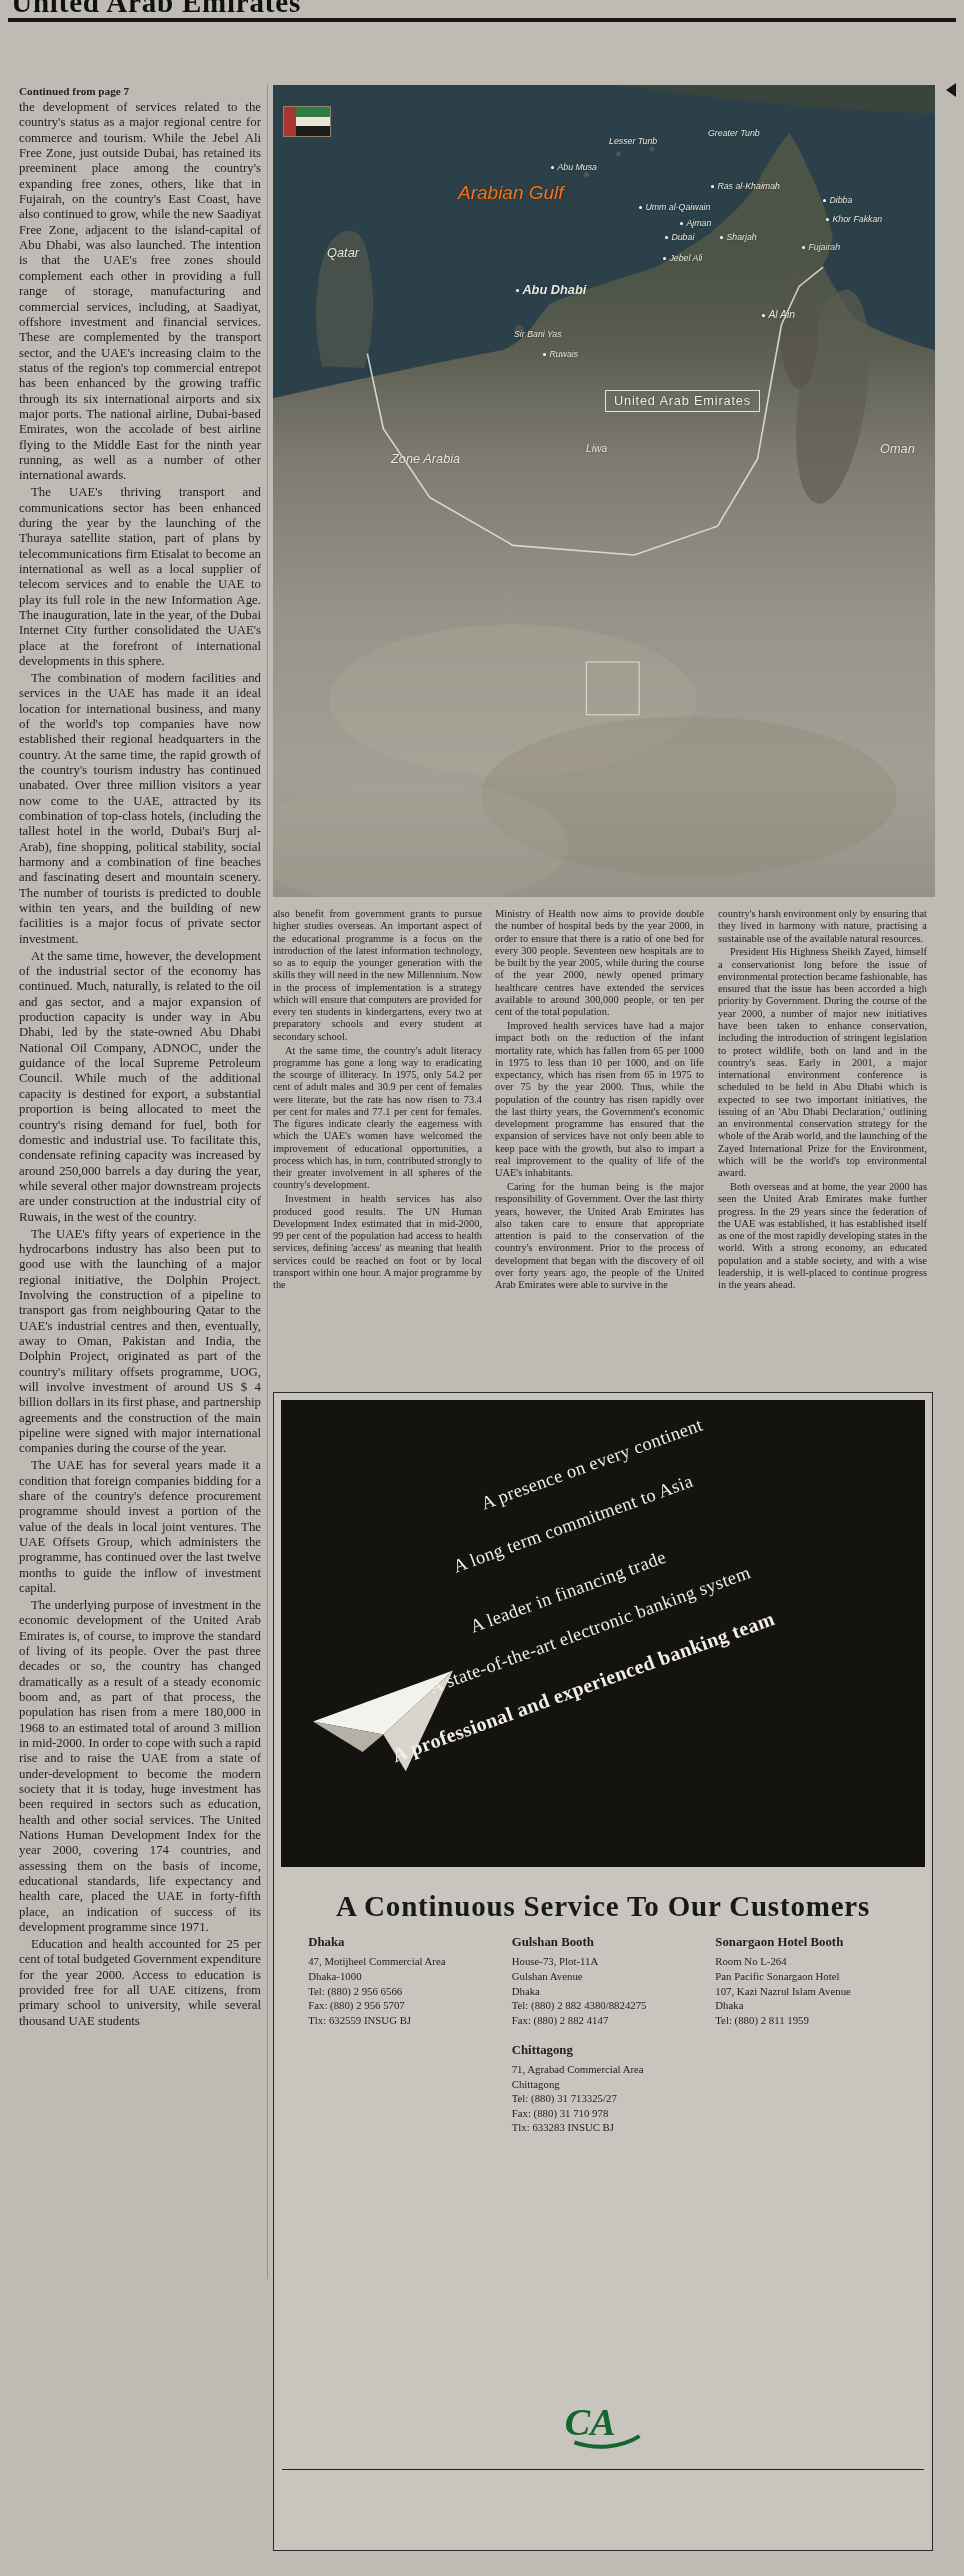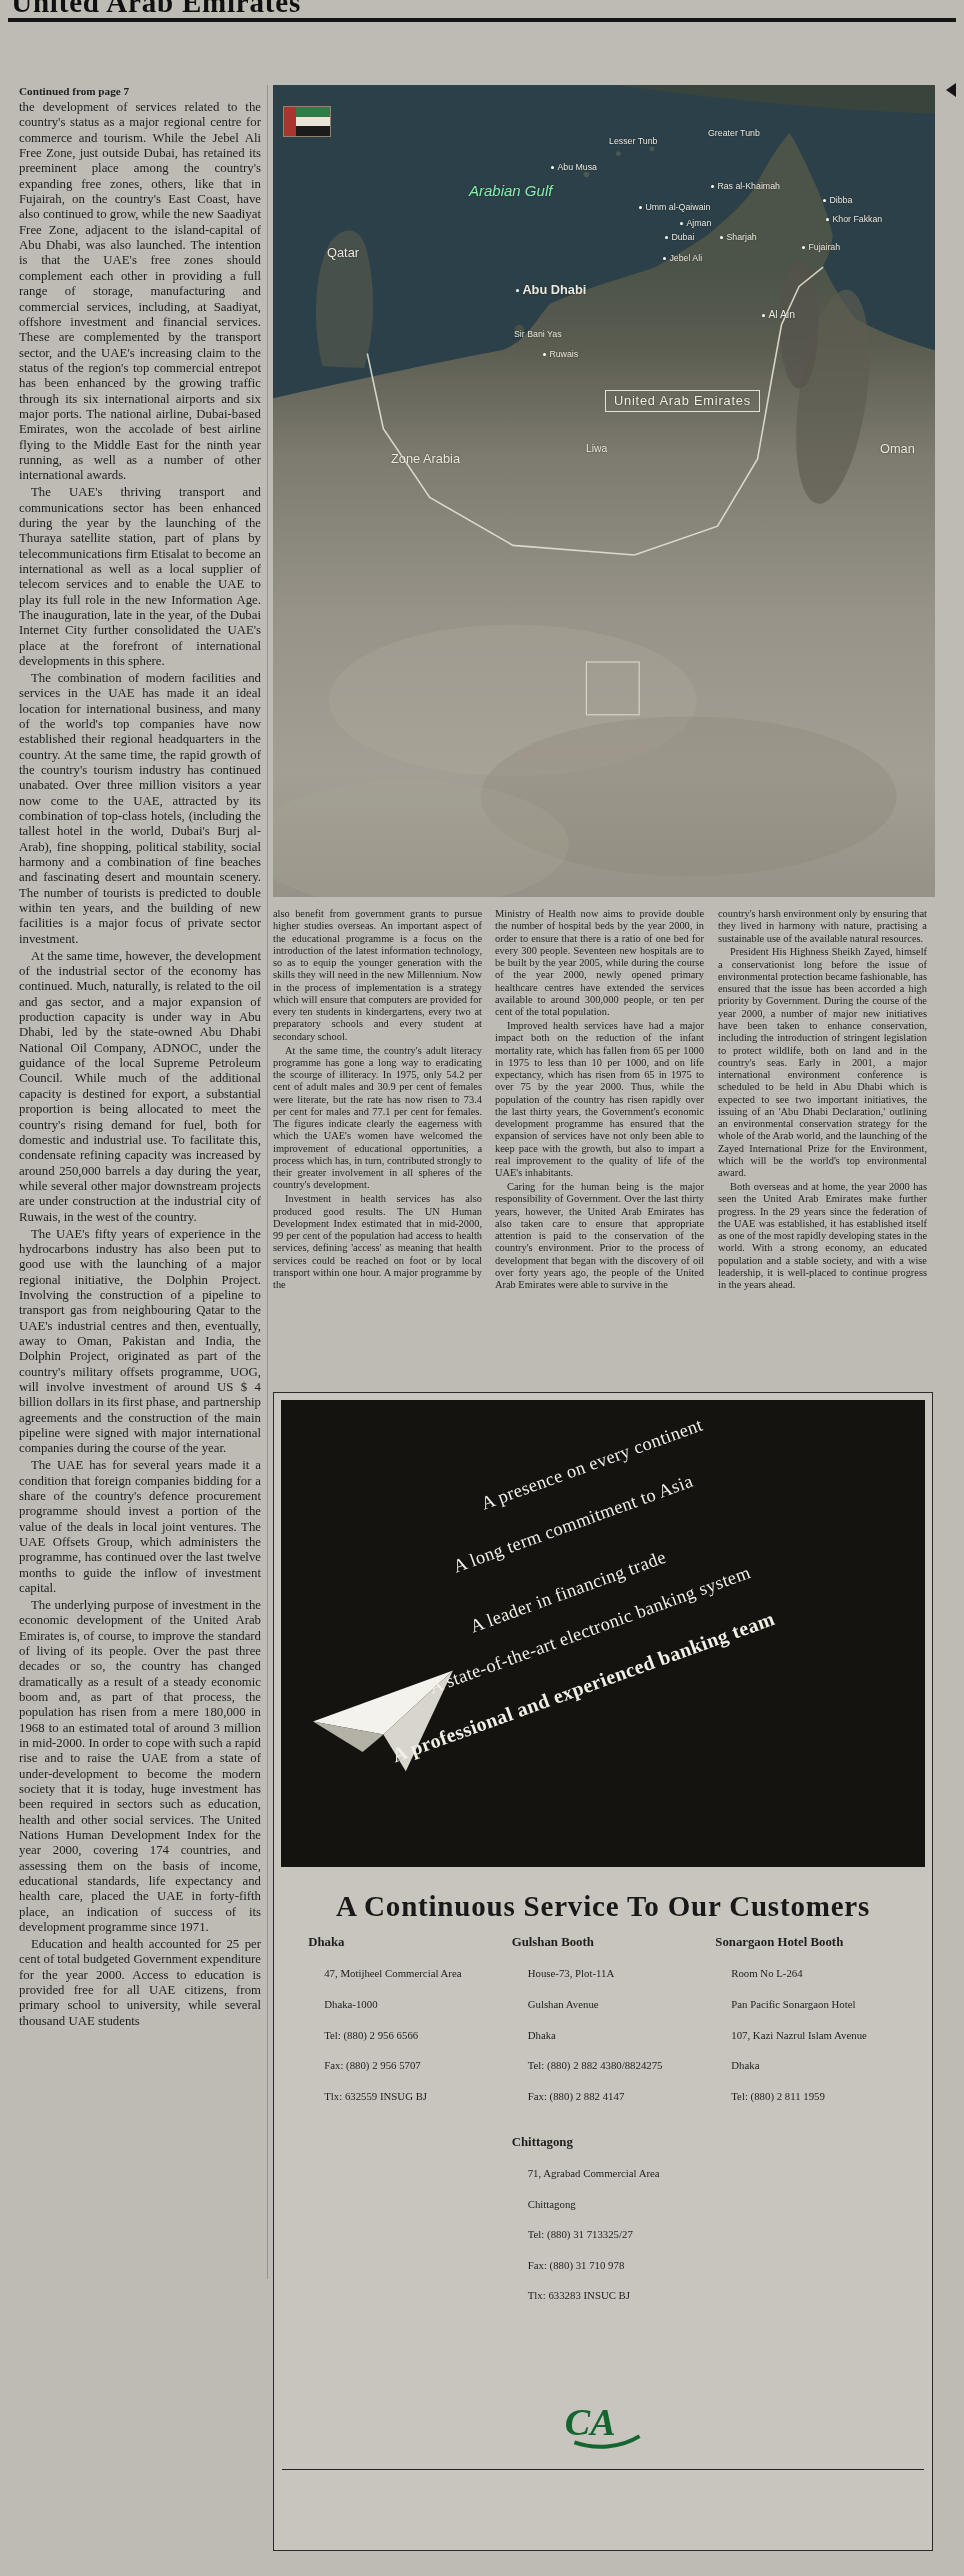--- a/index.html
+++ b/index.html
@@ -22,23 +22,23 @@
   .col p{margin:0 0 1.6px;text-indent:12px;}
   .col p.noindent{text-indent:0;}
   .continued{font-weight:bold;text-indent:0 !important;font-size:11.2px;margin:0 0 2.4px;}
   .col1{position:absolute;left:19px;top:85px;width:242px;height:2205px;font-size:12.8px;line-height:1.2;}
   .colmid{position:absolute;top:908px;width:209px;height:470px;font-size:10.4px;line-height:1.18;}
   .col2{left:273px}.col3{left:495px}.col4{left:718px}
   
   .map{position:absolute;left:273px;top:85px;width:662px;height:812px;background:#2c4049;overflow:hidden;}
   .map svg.terrain{position:absolute;left:0;top:0;}
   .lbl{position:absolute;font-family:"Liberation Sans",sans-serif;color:#ece9de;white-space:nowrap;
-       text-shadow:0 0 1.6px rgba(0,0,0,.55);}
+       text-shadow:0 0 1.6px rgba(0,0,0,.55);font-style:italic;}
   .lbl.small{font-size:8.8px}.lbl.med{font-size:10.4px}.lbl.big{font-size:12.8px}
-  .lbl.sea{font-style:italic;font-size:15px;color:#86efac;margin-left:11px;}
+  .lbl.sea{font-style:italic;font-size:19px;color:#f97316;}
   .lbl.cap{font-weight:bold;font-size:12.8px;}
   .city::before{content:"";display:inline-block;width:3.2px;height:3.2px;background:#fff;
        border-radius:50%;margin-right:3.2px;vertical-align:middle;}
   .uae-box{position:absolute;border:0.8px solid rgba(242,240,230,.9);padding:2.4px 8px;
        font-size:12.8px;letter-spacing:0.8px;color:#f2f0e6;font-family:"Liberation Sans",sans-serif;
        text-shadow:0 0 1.6px rgba(0,0,0,.5);white-space:nowrap;}
   .flag{position:absolute;left:9.6px;top:21px;width:46px;height:29px;border:0.8px solid #8f8468;
        display:flex;}
   .flag .red{width:12.8px;height:100%;background:#a8352e;}
   .flag .stripes{flex:1;display:flex;flex-direction:column;}
@@ -51,21 +51,21 @@
   .slogan{position:absolute;transform:rotate(-20deg);transform-origin:0 50%;color:#f2efe6;
       font-family:"Liberation Serif",serif;font-size:18.4px;letter-spacing:0.4px;white-space:nowrap;}
   .s0{left:201px;top:94px}.s1{left:173px;top:157px}.s2{left:190px;top:217px}
   .s3{left:149px;top:278px}.s4{left:112px;top:345px;font-weight:bold;font-size:20px;}
   .plane{position:absolute;left:24px;top:264px;}
   .ad-heading{margin:22.4px 6.4px 12.8px;text-align:center;font-size:29px;font-weight:bold;
       color:#191919;letter-spacing:0.8px;font-family:"Liberation Serif",serif;}
   .contacts{margin:6.4px 27px 0;display:grid;grid-template-columns:1fr 1fr 1fr;
       column-gap:21px;row-gap:16px;}
   .contact h4{margin:0 0 4px;font-size:12.8px;}
-  .contact p{margin:16px;font-size:10.8px;line-height:1.35;}
+  .contact p{margin:0;font-size:10.8px;line-height:1.35;}
   .contact.chittagong{grid-column:2;}
   .logo-wrap{position:absolute;left:50%;bottom:94px;transform:translateX(-50%);}
   .brand-rule{position:absolute;left:8px;right:8px;bottom:80px;border-top:1.6px solid #222;}
   .brand{position:absolute;left:0;right:0;bottom:32px;text-align:center;font-size:22.4px;
       letter-spacing:6.4px;color:#1d1d1d;font-family:"Liberation Serif",serif;}
 </style>
 </head>
 <body>
 
 <div class="page">

